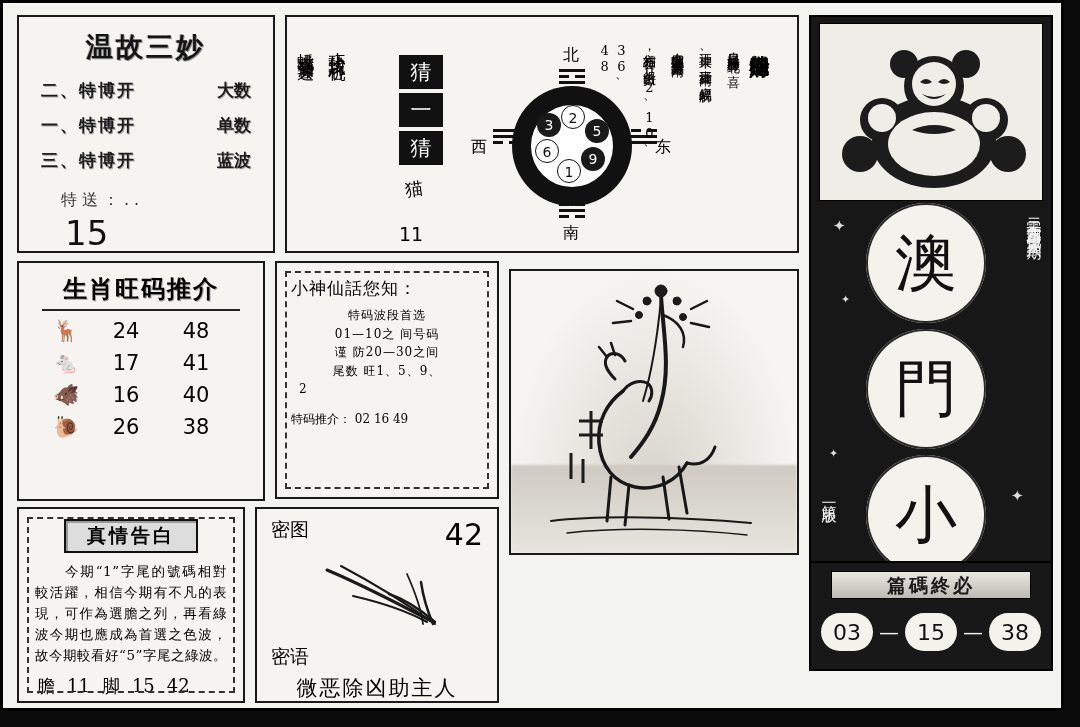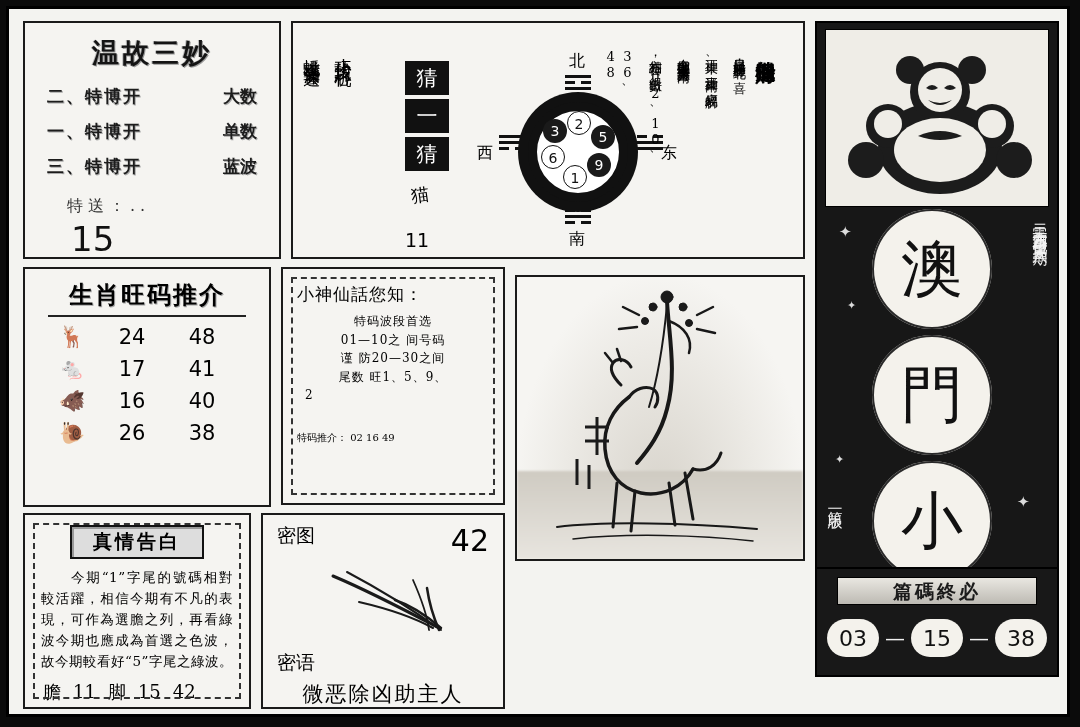--- a/index.html
+++ b/index.html
@@ -6,21 +6,21 @@
   html, body { margin:0; padding:0; background:#111; }
   body {
     width:1080px; height:727px;
     font-family:"DejaVu Sans", sans-serif;
     overflow:hidden;
   }
   .page {
     position:relative;
     width:1080px; height:727px;
     background:#0b0b0b;
-    padding:6px;
+    padding:0;
   }
   .sheet {
     position:relative;
     width:1064px; height:711px;
     background:#f3f3f0;
     border:3px solid #000;
   }
   .box {
     position:absolute;
     background:#f5f4f1;
@@ -198,22 +198,22 @@
   }
   .xs-line {
     font-family:"DejaVu Serif", serif;
     font-size:12px;
     text-align:center;
     letter-spacing:1px;
     line-height:1.55;
   }
   .xs-foot {
     font-family:"DejaVu Serif", serif;
-    font-size:10px;
-    margin:26px 0 0 14px;
+    font-size:12px;
+    margin:12px 0 0 14px;
   }
 
   
   #b-midart { left:506px; top:266px; width:290px; height:286px; }
   .art-bg {
     position:absolute; inset:0;
     background:
       radial-gradient(ellipse at 50% 78%, #d8d4cc 0%, #eceae5 48%, #f6f5f2 72%);
   }
   .art-ground {

